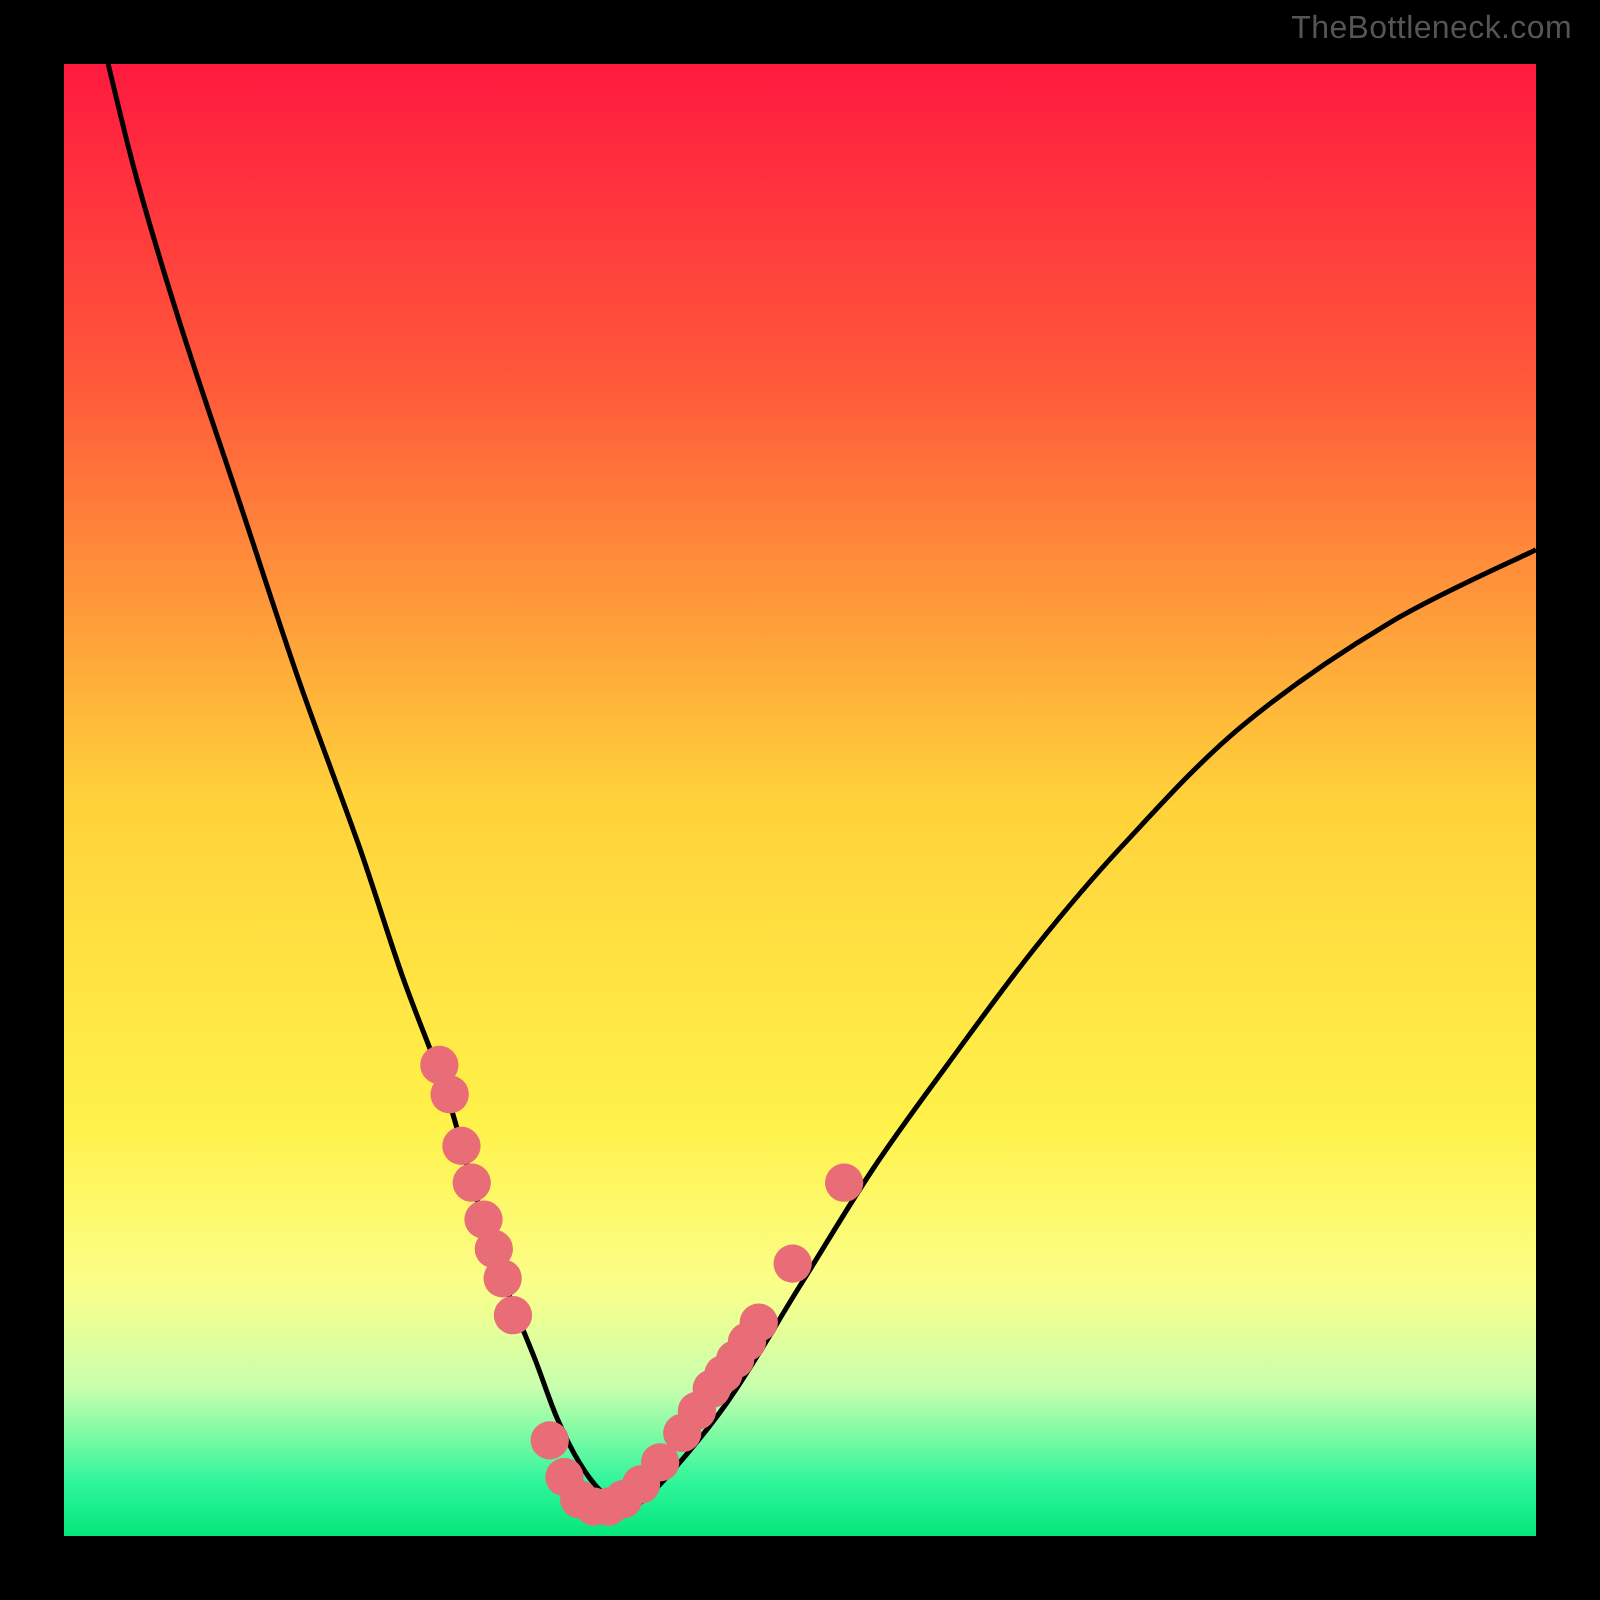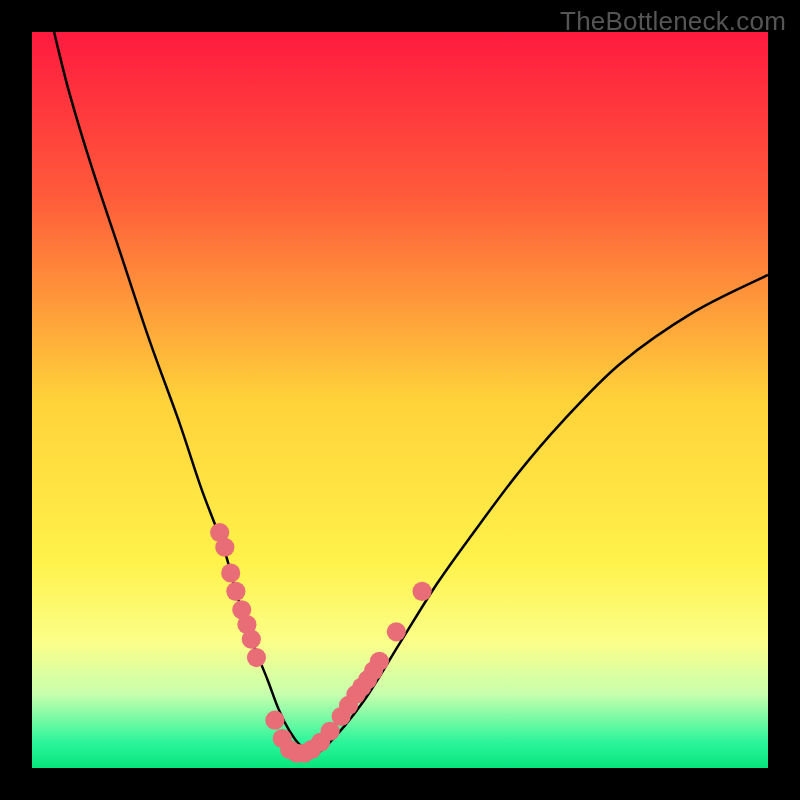--- a/index.html
+++ b/index.html
@@ -17,21 +17,21 @@
     top: 0;
     width: 800px;
     height: 800px;
     background: #000;
   }
   .watermark {
     position: absolute;
     top: 6px;
     right: 14px;
     color: #555;
-    font-size: 26px;
+    font-size: 16px;
     letter-spacing: 0.2px;
     font-weight: 400;
   }
   .plot {
     position: absolute;
     left: 32px;
     top: 32px;
     width: 736px;
     height: 736px;
   }

